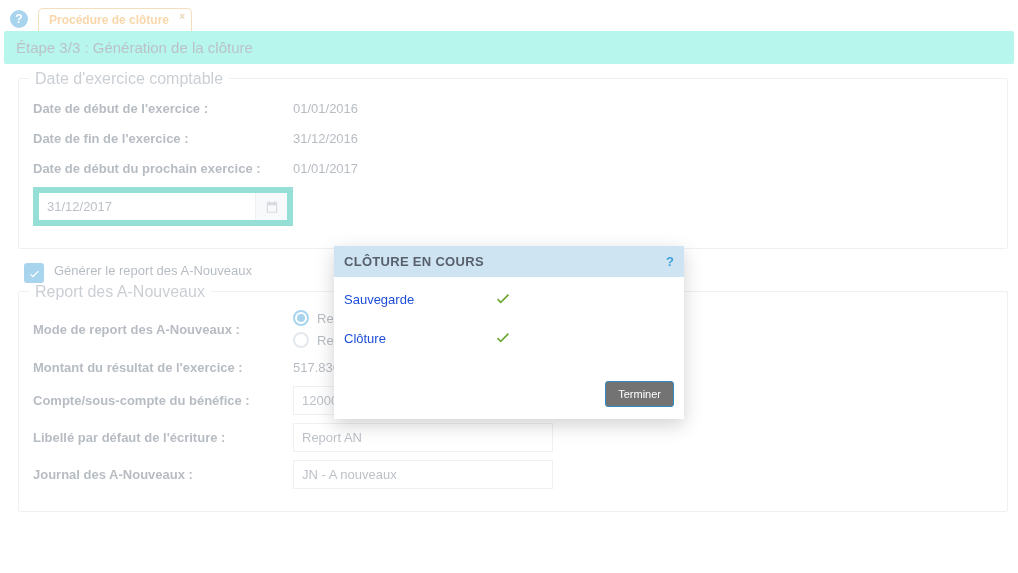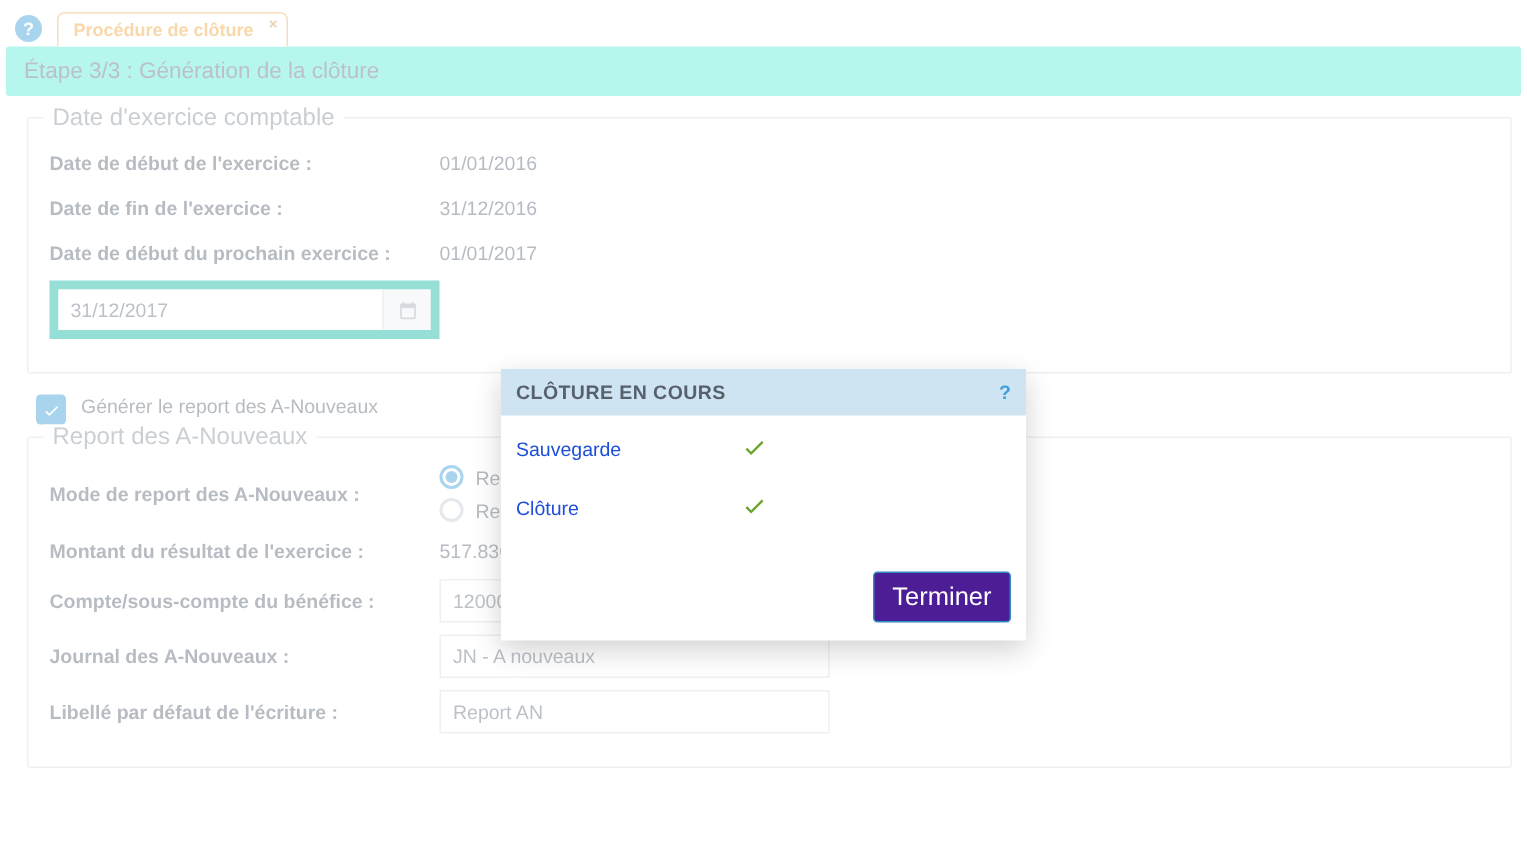--- a/index.html
+++ b/index.html
@@ -166,24 +166,24 @@
     font-size: 13px;
     letter-spacing: 0.3px;
   }
   .modal-head .mhelp { color: #3fa0d9; font-weight: 700; cursor: pointer; }
   .modal-body { padding: 12px 10px 6px 10px; }
   .mrow { display: flex; align-items: center; margin-bottom: 18px; }
   .mrow .mlbl { width: 150px; color: #1d4ed8; }
   .mrow .mchk svg { width: 18px; height: 18px; fill: #6aa52f; }
   .modal-foot { display: flex; justify-content: flex-end; padding: 8px 10px 12px 10px; }
   .btn-primary {
-    background: #4c1d95; color: #fff; border: 1px solid #2e8cc3;
+    background: #737373; color: #fff; border: 1px solid #2e8cc3;
     border-radius: 3px;
     padding: 6px 12px;
-    font-size: 17px;
+    font-size: 11px;
     cursor: pointer;
   }
 </style>
 </head>
 <body>
 
 <div class="topbar">
   <div class="help-circle">?</div>
   <div class="tab">
     <span>Procédure de clôture</span>
@@ -254,27 +254,27 @@
       <span class="lbl">Montant du résultat de l'exercice :</span>
       <span class="val">517.836,41</span>
     </div>
 
     <div class="row">
       <span class="lbl">Compte/sous-compte du bénéfice :</span>
       <input class="text-input" type="text" value="12000000000.0" style="">
     </div>
 
     <div class="row">
+      <span class="lbl">Libellé par défaut de l'écriture :</span>
+      <input class="text-input" type="text" value="Report AN" style="">
+    </div>
+
+    <div class="row">
       <span class="lbl">Journal des A-Nouveaux :</span>
       <input class="text-input" type="text" value="JN - A nouveaux" style="">
-    </div>
-
-    <div class="row">
-      <span class="lbl">Libellé par défaut de l'écriture :</span>
-      <input class="text-input" type="text" value="Report AN" style="">
     </div>
   </div>
 
 </div>
 
 <div class="overlay">
   <div class="modal">
     <div class="modal-head">
       <span class="mtitle">CLÔTURE EN COURS</span>
       <span class="mhelp">?</span>

